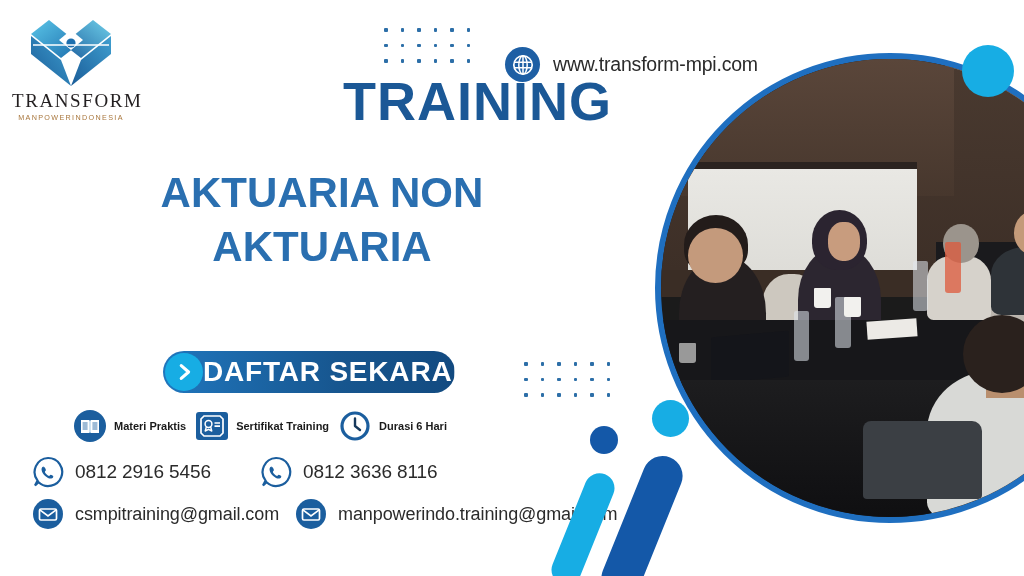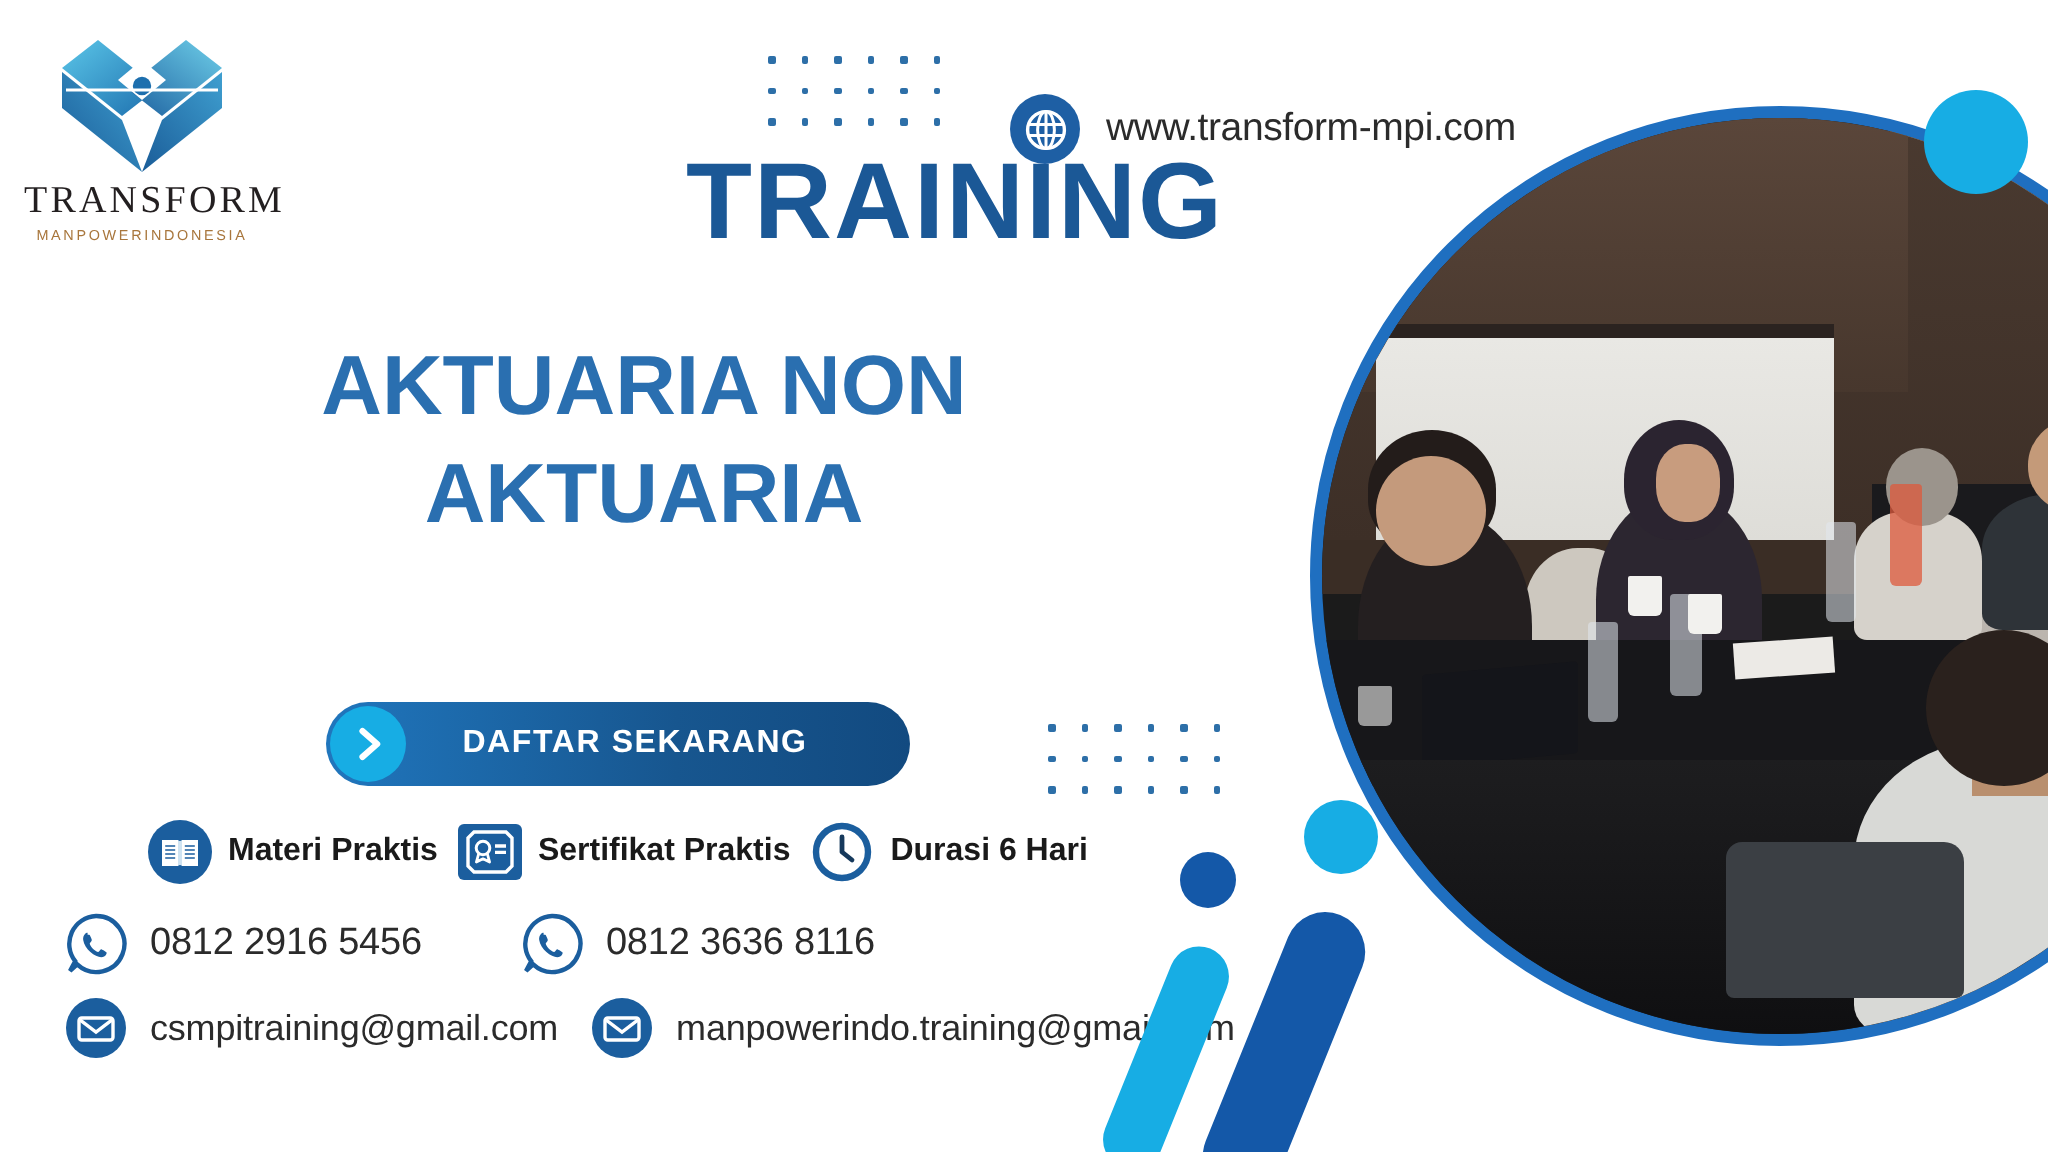--- a/index.html
+++ b/index.html
@@ -69,32 +69,32 @@
     background:linear-gradient(90deg,#2076bd 0%,#17568f 60%,#124a80 100%);
     display:flex; align-items:center;
   }
   .cta-arrow {
     width:38px; height:38px; border-radius:50%;
     background:#17ade4; margin-left:2px;
     display:flex; align-items:center; justify-content:center; flex:0 0 auto;
   }
   .cta-label {
     flex:1; text-align:center; color:#ffffff;
-    font-size:16px; font-weight:bold; letter-spacing:0.8px;
+    font-size:28px; font-weight:bold; letter-spacing:0.8px;
     padding-right:23px; white-space:nowrap;
   }
 
   
   .features {
     position:absolute; left:74px; top:410px;
     display:flex; align-items:center; gap:10px;
   }
   .feature { display:flex; align-items:center; gap:8px; }
   .f-icon { width:32px; height:32px; flex:0 0 auto; }
-  .f-label { font-size:16px; font-weight:bold; color:#1a1a1a; white-space:nowrap; }
+  .f-label { font-size:11px; font-weight:bold; color:#1a1a1a; white-space:nowrap; }
 
   
   .contact-row {
     position:absolute; display:flex; align-items:center;
   }
   .phones { left:32px; top:456px; gap:49px; }
   .emails { left:32px; top:498px; gap:16px; }
   .contact { display:flex; align-items:center; gap:11px; }
   .c-icon { width:32px; height:32px; flex:0 0 auto; }
   .c-text { font-size:19px; color:#2b2b2b; white-space:nowrap; letter-spacing:-0.1px; }
@@ -289,21 +289,21 @@
     </div>
 
     <div class="feature">
       <svg class="f-icon" viewBox="0 0 32 32">
         <rect x="0" y="2" width="32" height="28" rx="3" fill="#1b5e9e"></rect>
         <path d="M5 9 L8 6 H24 L27 9 V23 L24 26 H8 L5 23 Z" fill="none" stroke="#ffffff" stroke-width="1.7"></path>
         <circle cx="12.5" cy="14" r="3.4" fill="none" stroke="#ffffff" stroke-width="1.5"></circle>
         <path d="M10.3 17 L9.2 21 L12.5 19.4 L15.8 21 L14.7 17" fill="none" stroke="#ffffff" stroke-width="1.4" stroke-linejoin="round"></path>
         <path d="M18.5 13 H24 M18.5 16.2 H24" stroke="#ffffff" stroke-width="1.7"></path>
       </svg>
-      <span class="f-label">Sertifikat Praktis</span>
+      <span class="f-label">Sertifikat Training</span>
     </div>
 
     <div class="feature">
       <svg class="f-icon" viewBox="0 0 32 32">
         <circle cx="16" cy="16" r="13" fill="#ffffff" stroke="#1b5e9e" stroke-width="3.2"></circle>
         <path d="M16 8.5 V16 L21 20" fill="none" stroke="#16395c" stroke-width="2.4" stroke-linecap="round" stroke-linejoin="round"></path>
       </svg>
       <span class="f-label">Durasi 6 Hari</span>
     </div>
 

